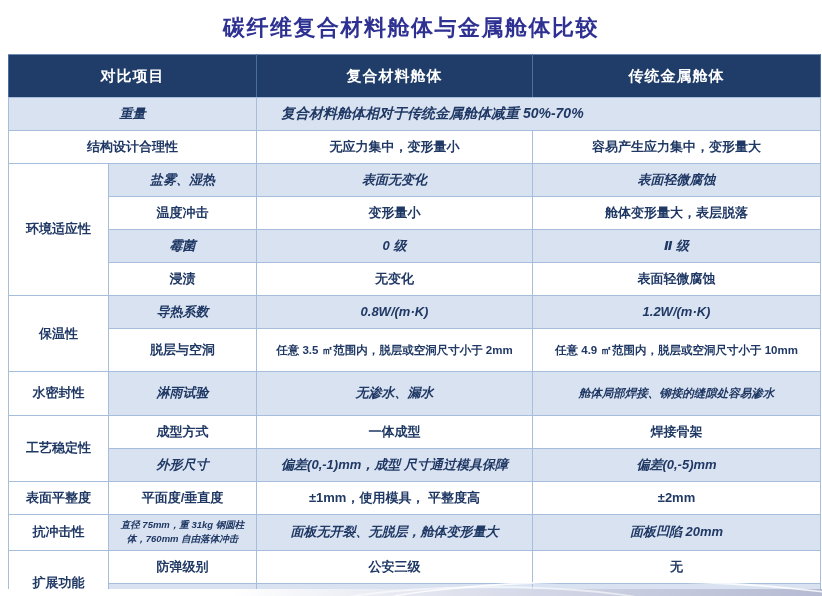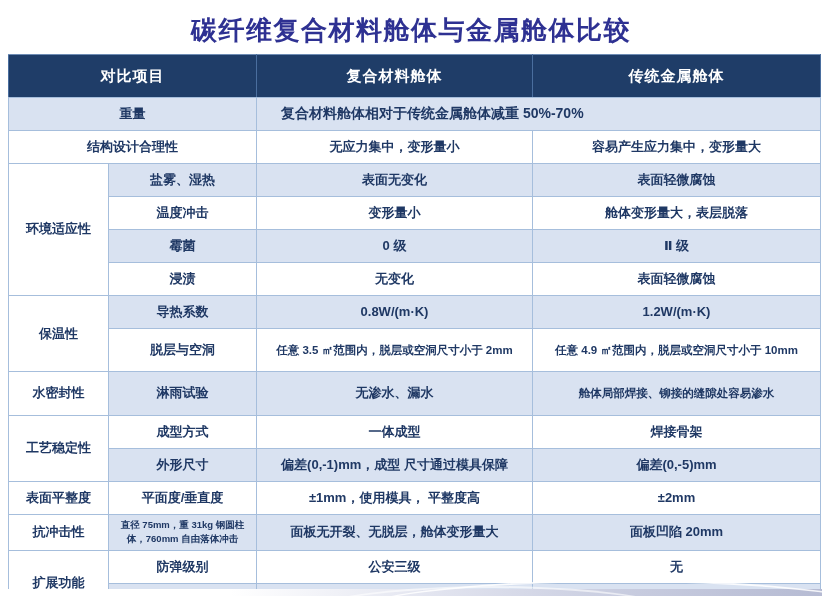--- a/index.html
+++ b/index.html
@@ -3,41 +3,41 @@
 <meta charset="utf-8">
 <style>
   html,body { margin:0; padding:0; }
   body {
     width:822px; height:596px; position:relative; overflow:hidden;
     background:#ffffff;
     font-family:"Liberation Sans","DejaVu Sans",sans-serif;
   }
   .slide-title {
     margin:0; padding-top:13px; height:41px;
-    text-align:center; font-size:26px; font-weight:bold;
+    text-align:center; font-size:22px; font-weight:bold;
     color:#2E3192; letter-spacing:1.5px;
   }
   table.compare {
     position:absolute; left:8px; top:54px; width:812px;
     border-collapse:collapse; table-layout:fixed;
   }
   th, td {
     border:1px solid #A6BEDC;
     color:#1F3864; font-weight:bold; text-align:center;
     vertical-align:middle; padding:2px 4px;
     font-size:13px; line-height:1.25;
     overflow:hidden;
   }
   thead th {
     background:#1F3D68; color:#ffffff; font-size:15px; height:38px;
     border-color:#4A6E9E; border-top-color:#6E8CB4; border-bottom-color:#A6BEDC;
     letter-spacing:1px;
   }
   tbody tr { height:33px; }
-  td.light { background:#D9E2F1; }
+  td.light { background:#D9E2F1;font-style:italic; }
   td.white { background:#ffffff; }
   td.val-left { text-align:left; padding-left:24px; font-size:14px; }
   td.tight { font-size:11.5px; padding:14px 2px; }
   td.small-sub { font-size:9.5px; line-height:1.45; padding:2px 3px; }
   tbody tr.last-row td { border-bottom:2px solid #2A4A78; }
   
   .bottom-deco {
     position:absolute; left:0; bottom:0; width:822px; height:7px;
     background:linear-gradient(90deg,#ffffff 0%,#ffffff 28%,#e3e5f0 52%,#c9cde0 75%,#b6bbd3 100%);
   }

